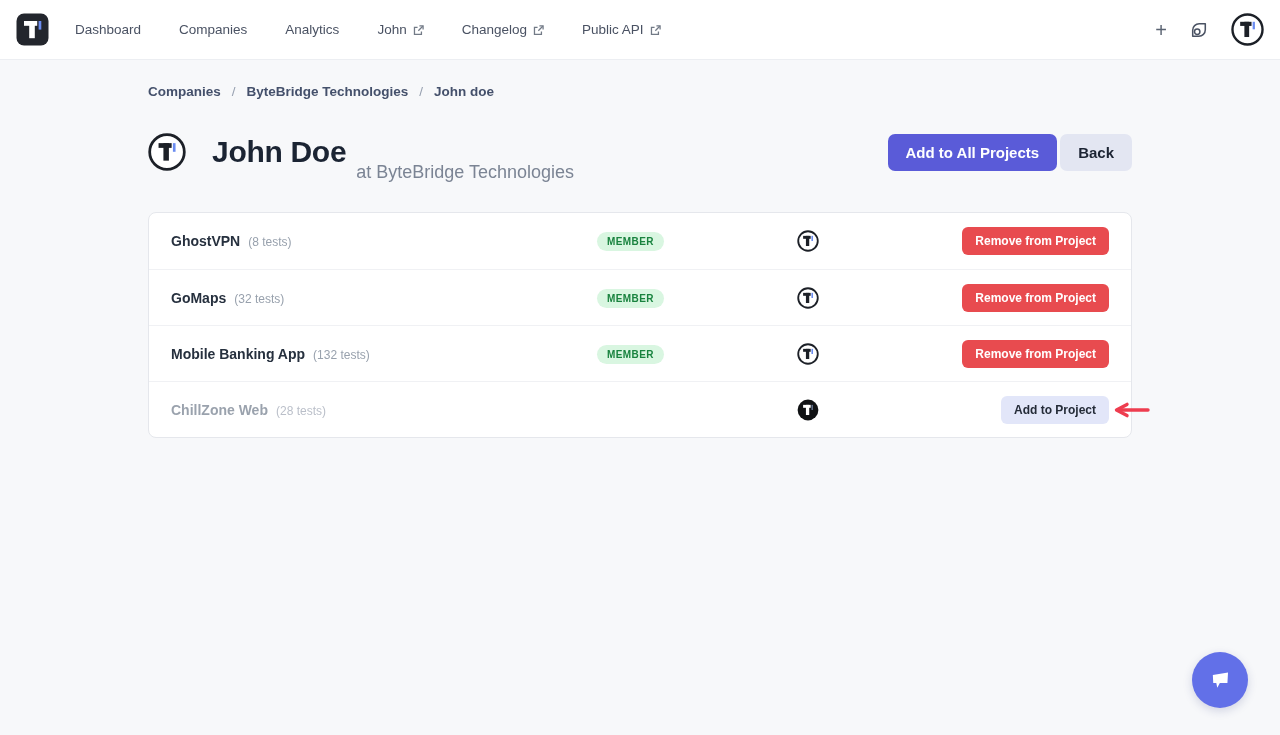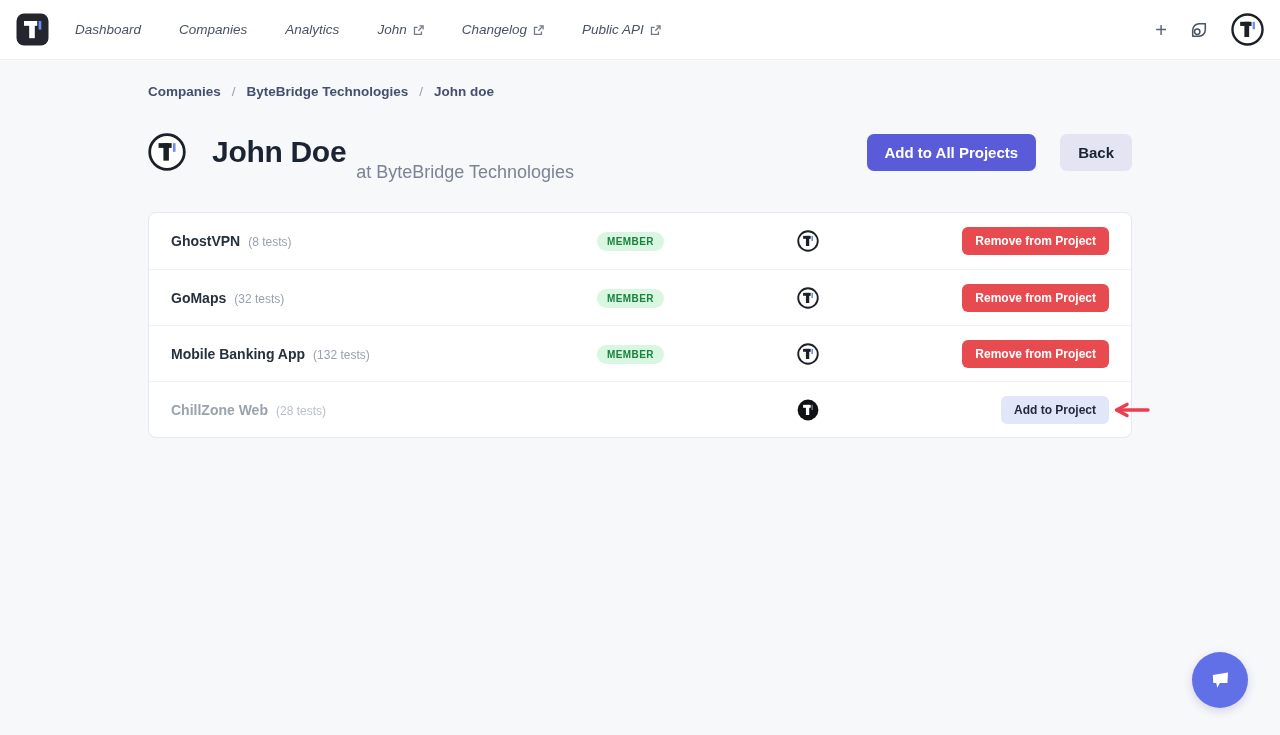--- a/index.html
+++ b/index.html
@@ -14,21 +14,21 @@
   }
 
   
   .topnav {
     height: 60px; background: #ffffff;
     border-bottom: 1px solid #eceef2;
     display: flex; align-items: center;
     padding: 0 16px;
   }
   .logo-box { width: 33px; height: 33px; flex: 0 0 auto; cursor: pointer; }
-  .nav-links { display: flex; align-items: center; margin-left: 26px; font-style: italic; }
+  .nav-links { display: flex; align-items: center; margin-left: 26px; }
   .nav-link {
     display: flex; align-items: center; gap: 6px;
     font-size: 13.5px; font-weight: 500; color: #4a5263;
     margin-right: 38px; cursor: pointer; white-space: nowrap;
   }
   .ext-icon { display: inline-flex; opacity: .85; margin-top: 1px; }
   .nav-right { margin-left: auto; display: flex; align-items: center; gap: 23px; }
   .plus-icon {
     font-size: 20px; line-height: 1; color: #5a6372; font-weight: 400; cursor: pointer;
   }
@@ -48,21 +48,21 @@
   .page-header { display: flex; align-items: center; margin-top: 16px; }
   .header-avatar { width: 38px; height: 38px; flex: 0 0 auto; }
   .page-title {
     font-size: 30px; font-weight: 700; color: #1b2433;
     letter-spacing: -0.3px; margin-left: 26px;
   }
   .page-subtitle {
     font-size: 18px; color: #7b8494; margin-left: 10px;
     align-self: flex-end; padding-bottom: 6px;
   }
-  .header-actions { margin-left: auto; display: flex; align-items: center; gap: 24px; }
+  .header-actions { margin-left: auto; display: flex; align-items: center; gap: 3px; }
   .btn { border: none; border-radius: 7px; font-family: inherit;
          font-size: 15px; font-weight: 700; padding: 10px 18px; cursor: pointer; }
   .btn-primary { background: #5a5bd8; color: #ffffff; }
   .btn-light   { background: #e3e6f2; color: #1c2433; }
 
   
   .card {
     margin-top: 23px; background: #ffffff;
     border: 1px solid #e5e7ec; border-radius: 8px;
     position: relative;

